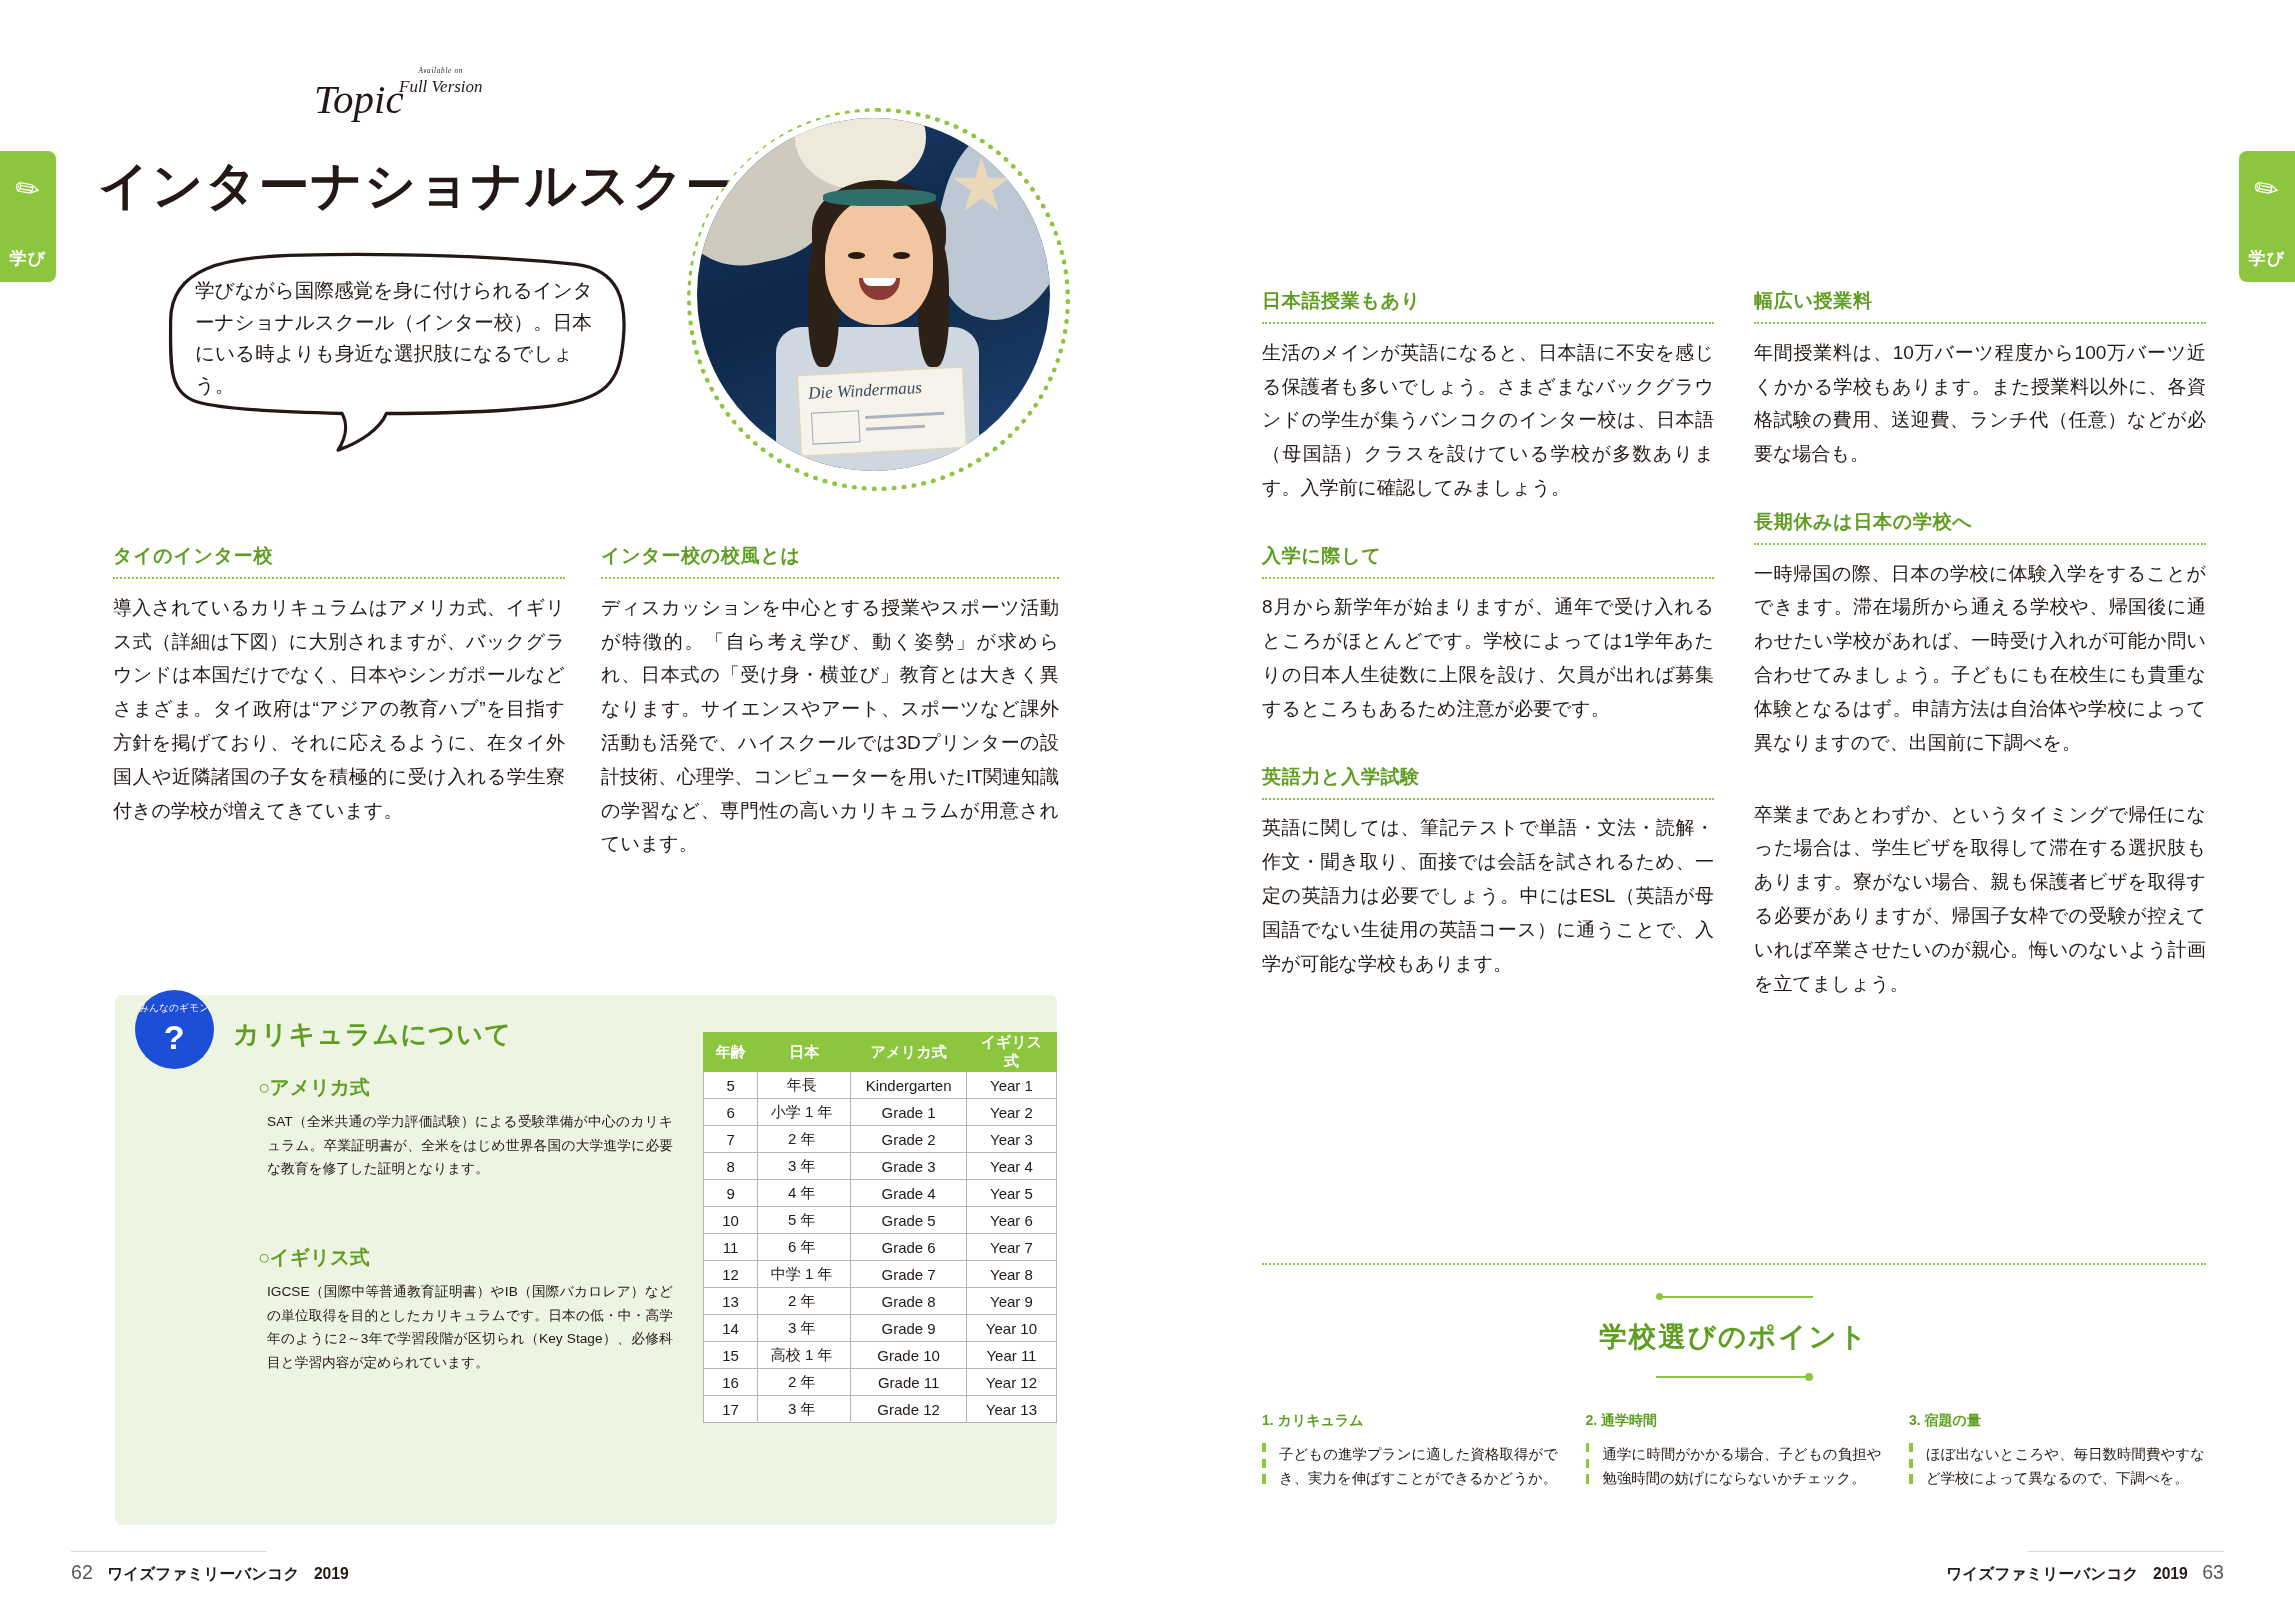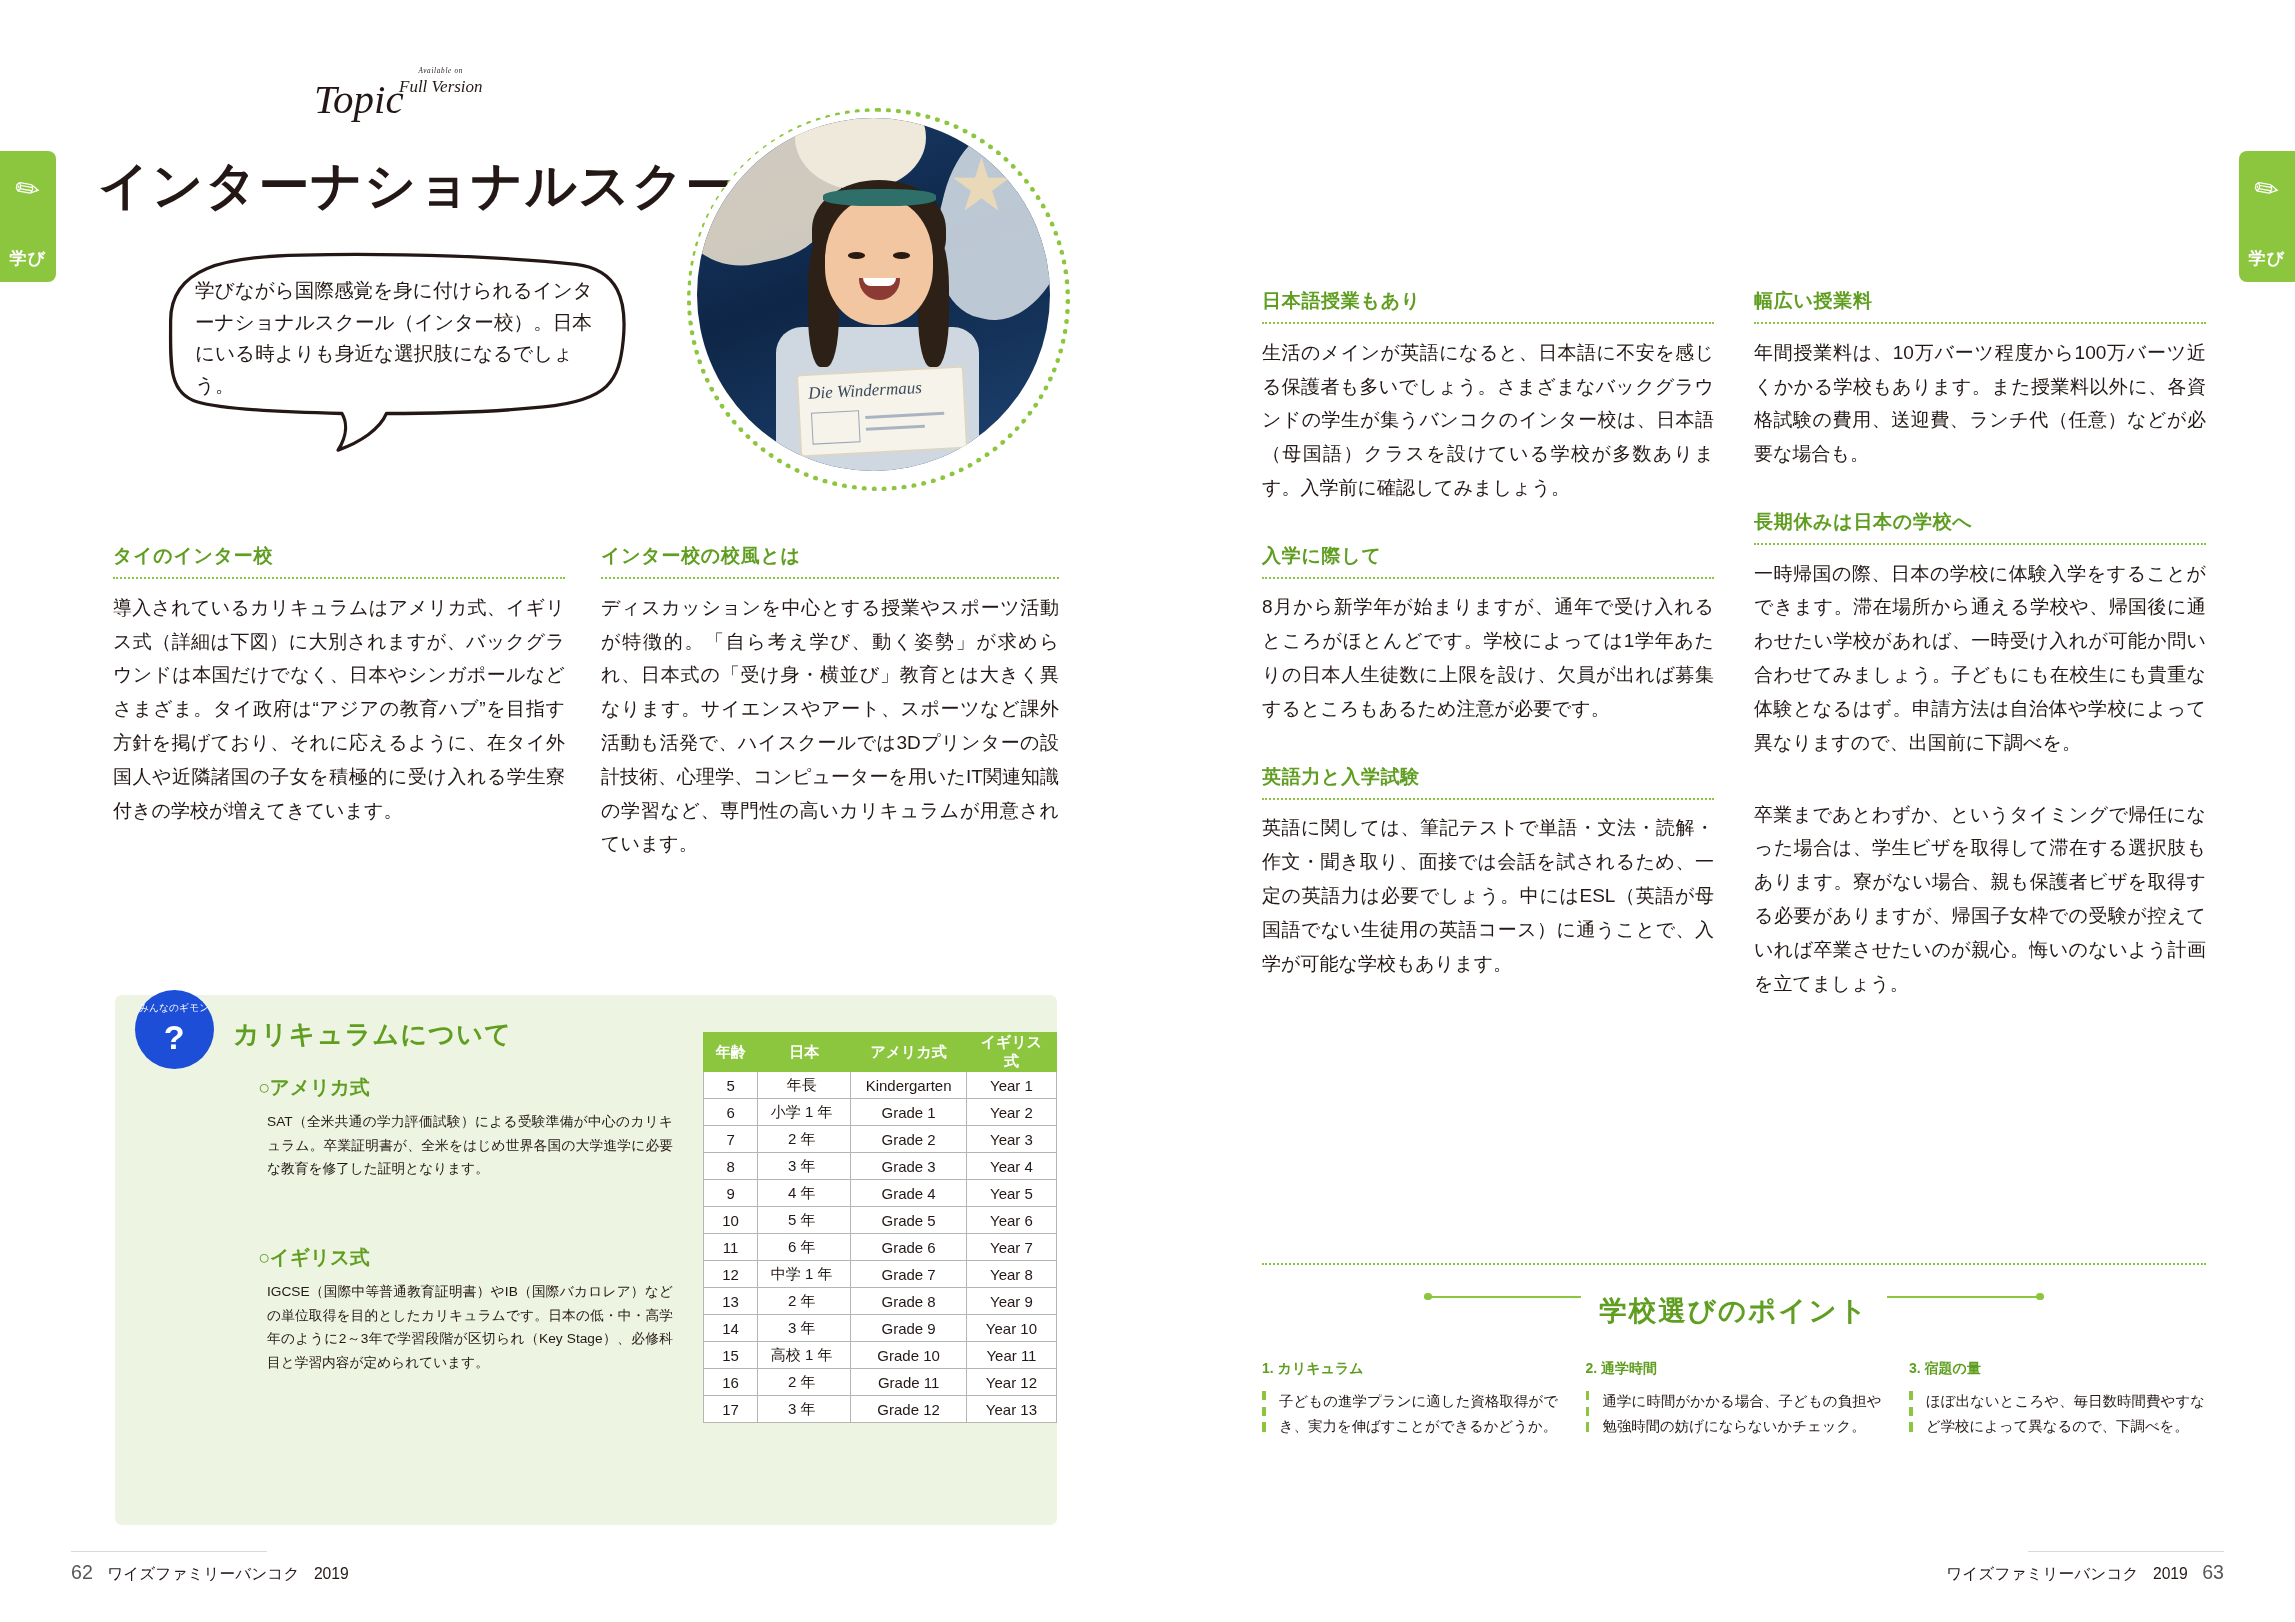--- a/index.html
+++ b/index.html
@@ -143,21 +143,21 @@
   #col-r1{left:1262px;top:288px;width:452px;}
   #col-r2{left:1754px;top:288px;width:452px;}
   .blk{margin-bottom:38px;}
 
   
   .points{
     position:absolute;left:1262px;top:1263px;width:944px;
   }
   .points-top-dots{border-top:2.6px dotted #8cc63e;}
   .points-title-row{
-    display:flex;justify-content:center;gap:18.3px;margin-top:27.5px;
+    display:flex;align-items:center;justify-content:center;gap:18.3px;margin-top:27.5px;flex-direction:column;
   }
   .points-title{
     font-size:27.5px;font-weight:bold;color:#5f9e20;letter-spacing:2px;white-space:nowrap;
   }
   .deco-line{height:7.9px;width:157px;position:relative;}
   .deco-line:before{content:"";position:absolute;left:0;right:0;top:3.3px;height:2px;background:#8cc63e;}
   .deco-line:after{content:"";position:absolute;top:0;width:7.9px;height:7.9px;background:#8cc63e;border-radius:50%;}
   .deco-line.l:after{left:0;}
   .deco-line.r:after{right:0;}
   .points-grid{display:flex;gap:27.5px;margin-top:31px;}
@@ -171,21 +171,21 @@
   }
   .point-b.dashed{border-left:none;padding-left:17px;position:relative;}
   .point-b.dashed:before{
     content:"";position:absolute;left:0;top:1.3px;bottom:1.3px;width:3.9px;
     background:repeating-linear-gradient(to bottom,#8cc63e 0,#8cc63e 9.2px,transparent 9.2px,transparent 15.7px);
   }
 
   
   .footer{position:absolute;bottom:38px;font-size:15.7px;color:#231815;}
   .footer .pg{font-size:19.6px;color:#595757;}
-  .footer .bk{font-weight:normal;}
+  .footer .bk{font-weight:bold;}
   #footer-left{left:71px;display:flex;align-items:baseline;gap:14.4px;}
   #footer-right{right:71px;display:flex;align-items:baseline;gap:14.4px;}
   .foot-rule{position:absolute;bottom:71px;height:1.3px;background:#d9d9d9;}
   #rule-left{left:71px;width:196px;}
   #rule-right{right:71px;width:196px;}
 </style>
 </head>
 <body>
 
 <div class="page">

